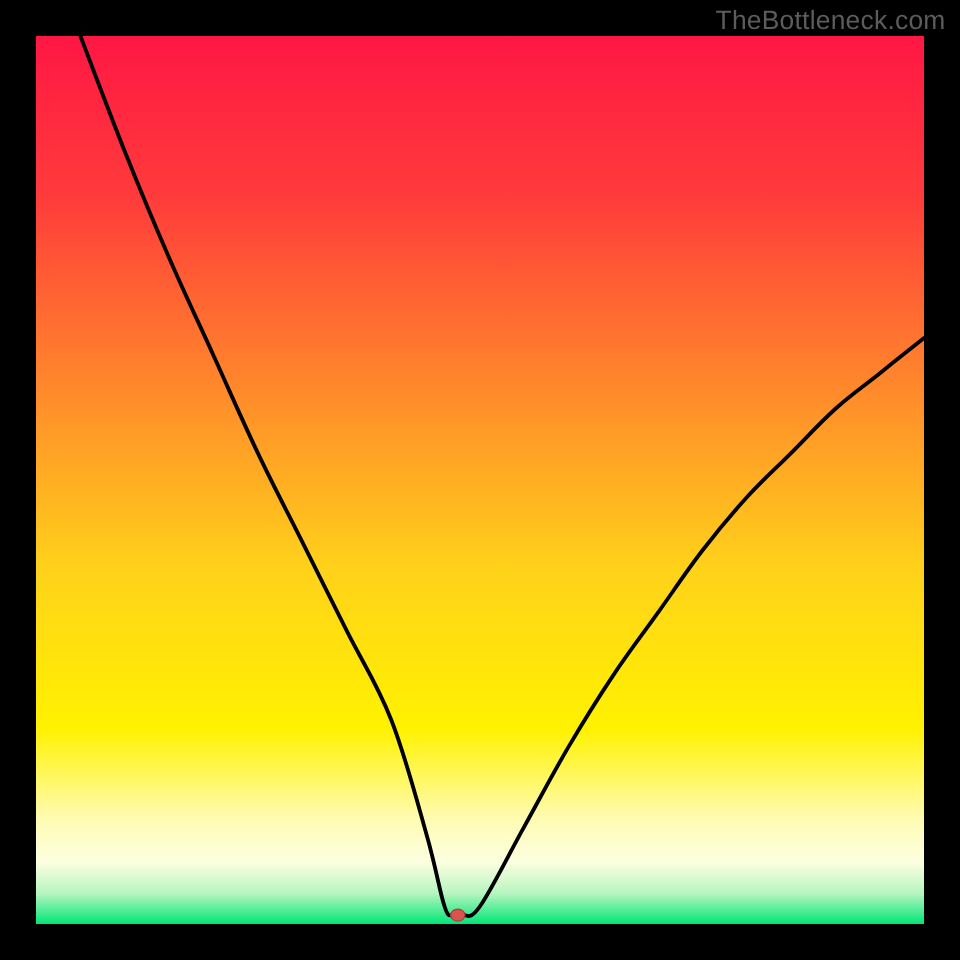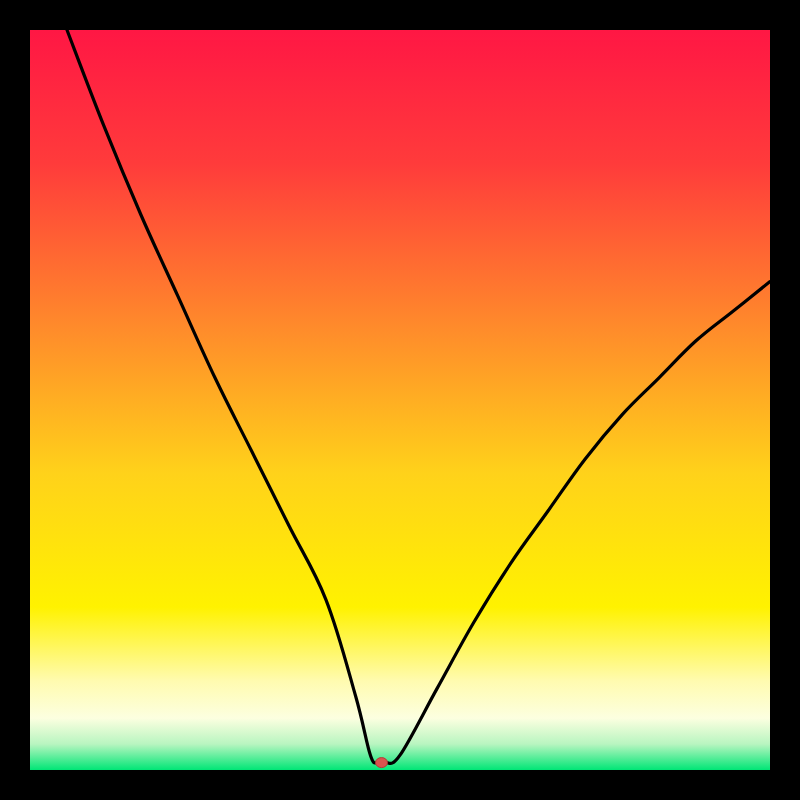--- a/index.html
+++ b/index.html
@@ -28,20 +28,21 @@
     z-index: 5;
   }
   svg {
     display: block;
   }
 </style>
 </head>
 <body>
 
 <div class="frame">
+  <div class="watermark">TheBottleneck.com</div>
   <svg id="chart-svg" width="800" height="800" viewBox="0 0 800 800">
     <defs>
       <linearGradient id="bg-grad" x1="0" y1="0" x2="0" y2="1">
           <stop offset="0.00%" stop-color="#ff1744"></stop>
           <stop offset="18.00%" stop-color="#ff3b3b"></stop>
           <stop offset="40.00%" stop-color="#ff8a2b"></stop>
           <stop offset="60.00%" stop-color="#ffd21a"></stop>
           <stop offset="78.00%" stop-color="#fff200"></stop>
           <stop offset="88.00%" stop-color="#fffbb0"></stop>
           <stop offset="93.00%" stop-color="#fcffe0"></stop>

